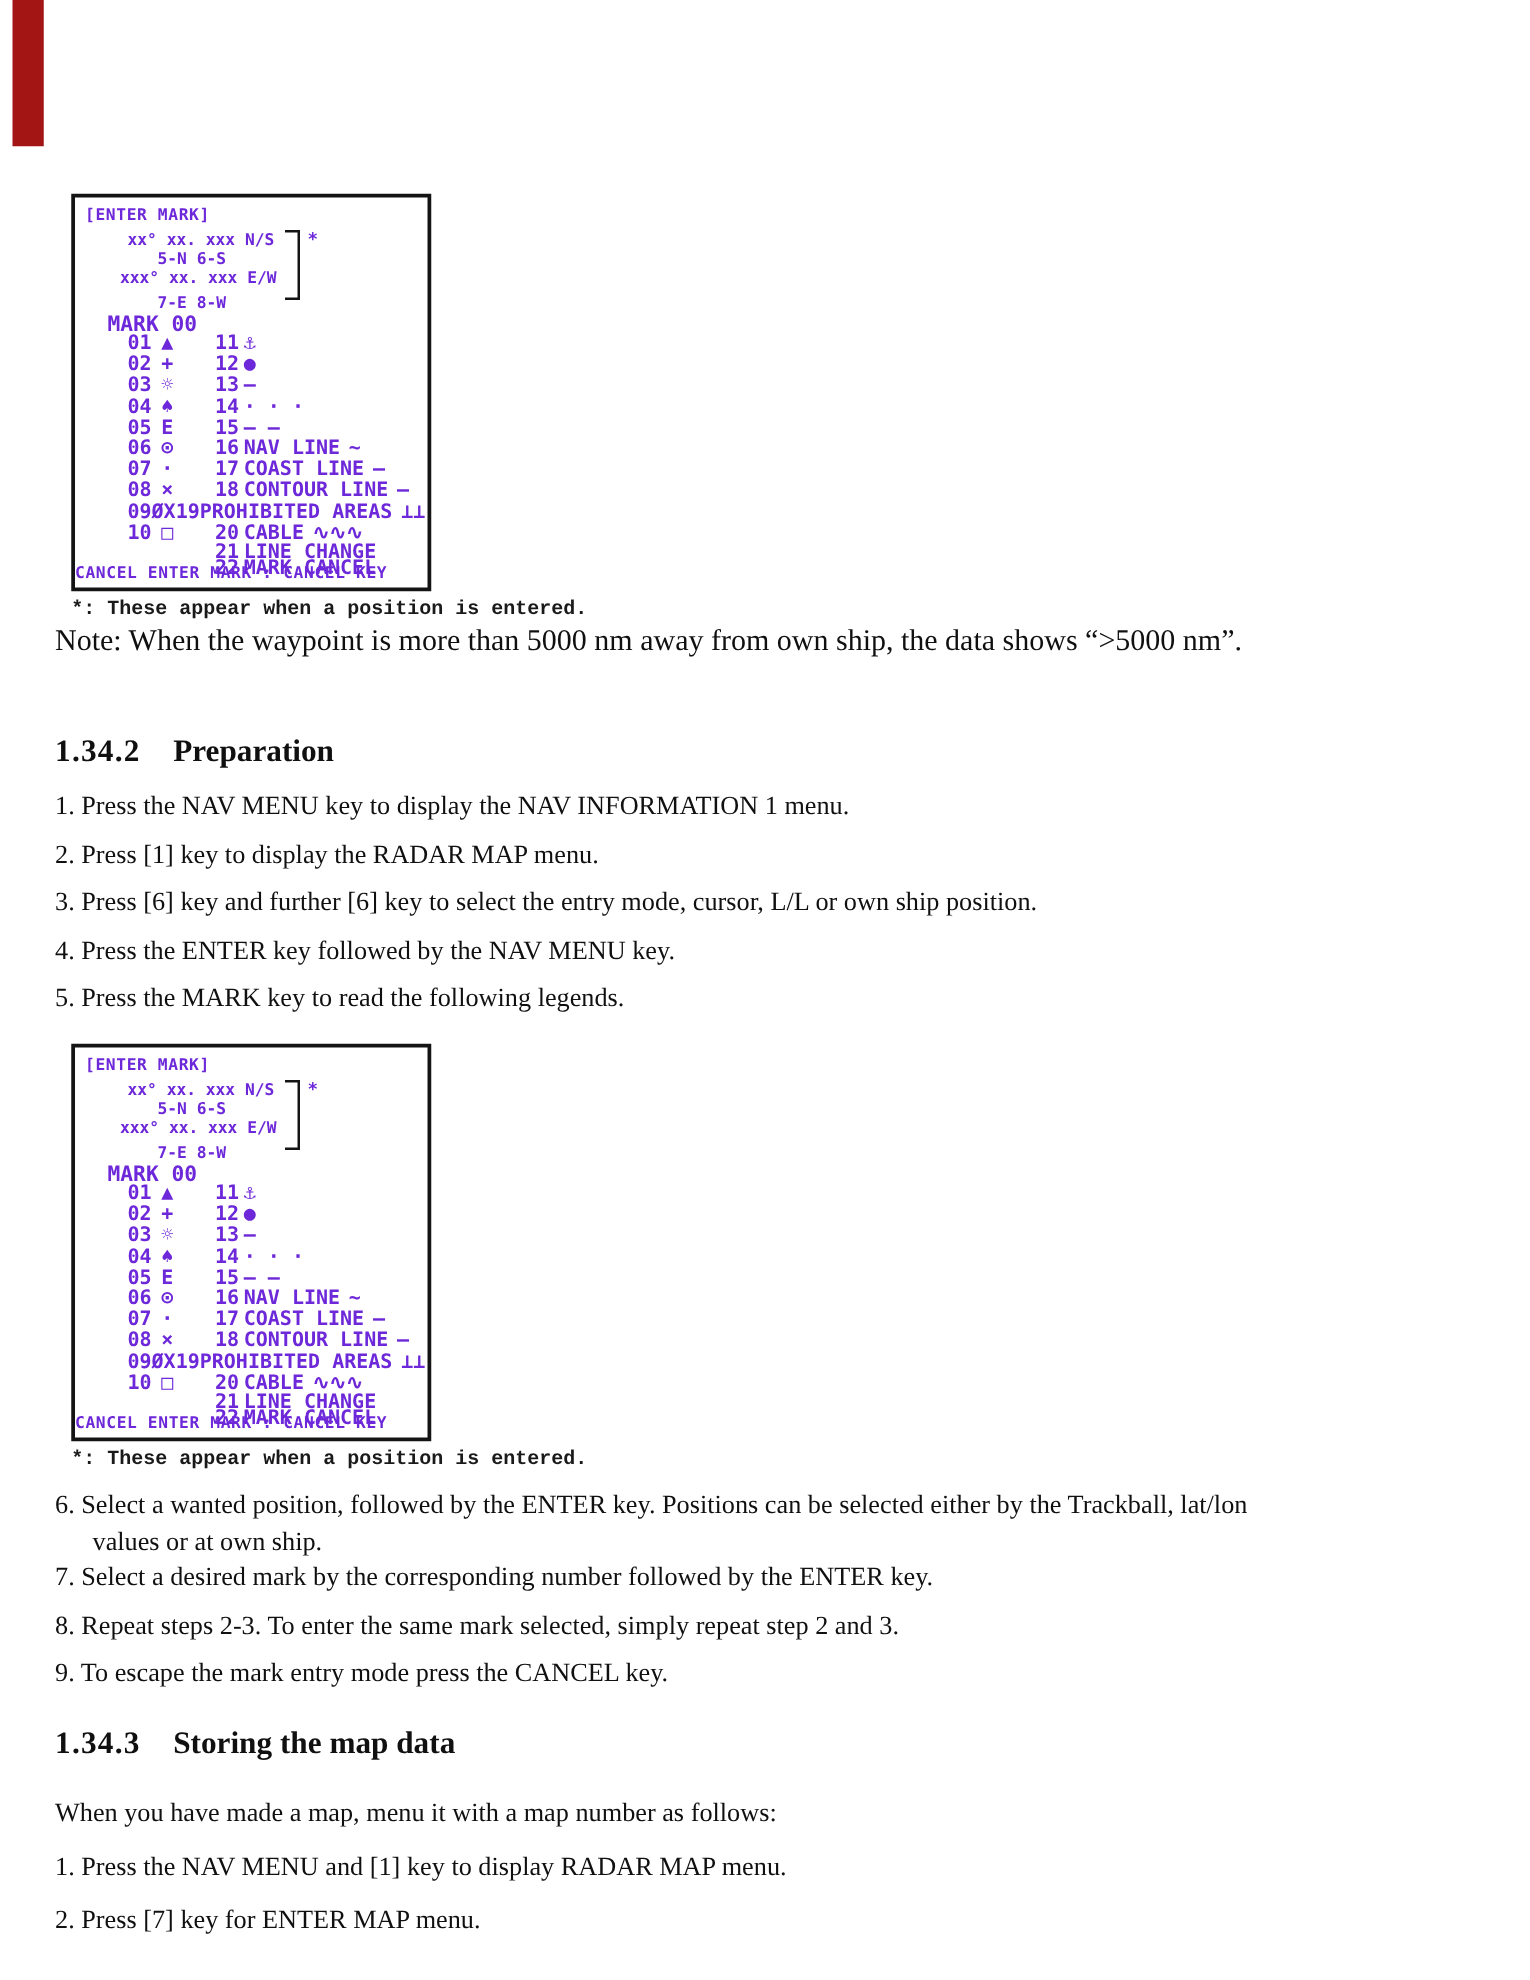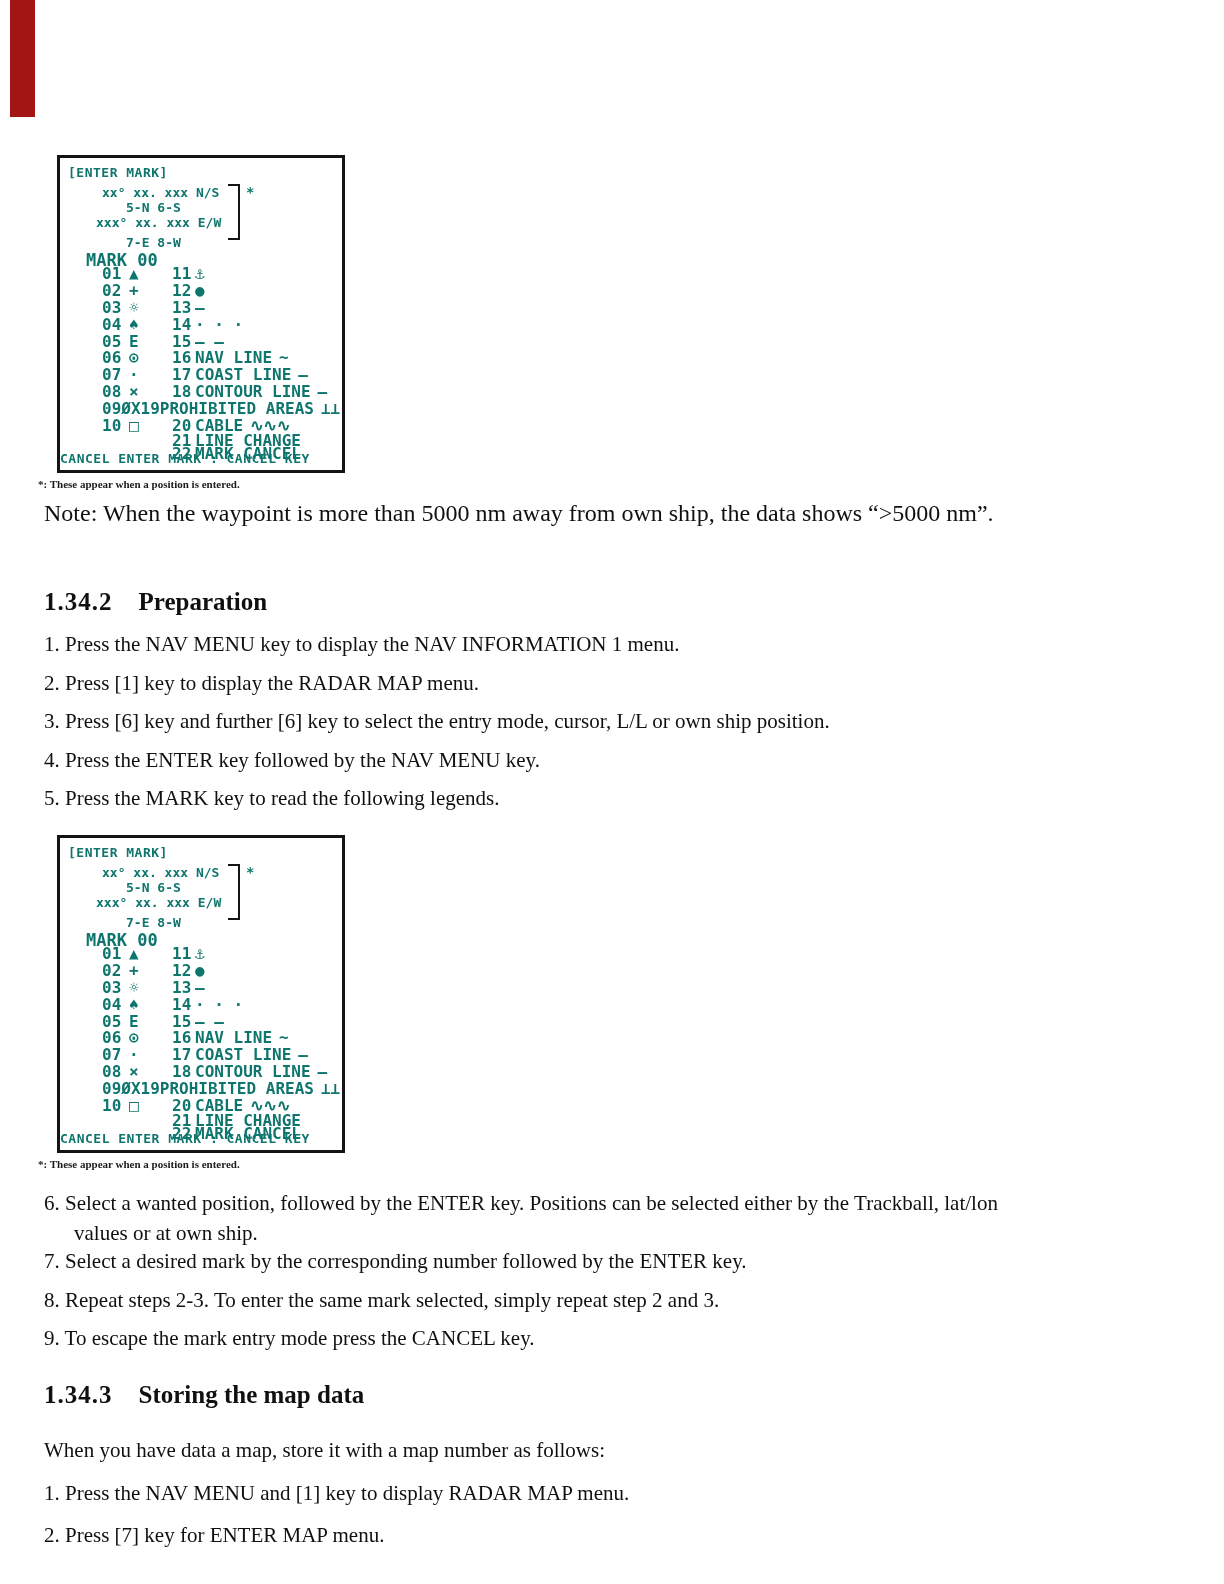--- a/index.html
+++ b/index.html
@@ -8,21 +8,21 @@
     font-family:"Liberation Serif", serif; color:#101010; overflow:hidden;
     margin:0 auto;
   }
   
   .red-bar{position:absolute; left:10px; top:0; width:25px; height:117px; background:#a31515;}
 
   
   .mm-box{
     position:absolute; left:57px; width:288px; height:318px;
     border:3px solid #141414; box-sizing:border-box; background:#fff;
-    font-family:"DejaVu Sans Mono", monospace; font-weight:bold; color:#0f766e;
+    font-family:"DejaVu Sans Mono", monospace; font-weight:bold; color:#6d28d9;
   }
   .mm-box.first{top:155px;}
   .mm-box.second{top:835px;}
   .mm-title{position:absolute; left:8px; top:7px; font-size:13px; letter-spacing:0.5px;}
   .mm-pos1{position:absolute; left:42px; top:27px; font-size:13px;}
   .mm-pos2{position:absolute; left:66px; top:42px; font-size:13px;}
   .mm-pos3{position:absolute; left:36px; top:57px; font-size:13px;}
   .mm-pos4{position:absolute; left:66px; top:77px; font-size:13px;}
   .mm-markno{position:absolute; left:26px; top:92px; font-size:17px;}
   .mm-bracket{
@@ -36,22 +36,22 @@
   .mm-row .ln{width:27px;}
   .mm-row .ls{width:43px;}
   .mm-row .rn{width:23px;}
   .mm-row .rl{margin-right:7px; white-space:nowrap;}
   .mm-row .rs{white-space:nowrap;}
   .mm-footer{
     position:absolute; left:0; right:0; bottom:4px; text-align:left;
     font-size:13px; letter-spacing:0.5px; white-space:nowrap;
   }
   .footnote{
-    position:absolute; left:38px; font-family:Liberation Serif, serif;
-    font-weight:bold; font-size:11px; color:#1a1a1a;
+    position:absolute; left:57px; font-family:Liberation Mono, monospace;
+    font-weight:bold; font-size:16px; color:#1a1a1a;
   }
   .footnote.first{top:478px;}
   .footnote.second{top:1158px;}
 
   
   .note-line{position:absolute; left:44px; top:500px; font-size:24px; white-space:nowrap;}
   .heading{position:absolute; left:44px; font-weight:bold; font-size:25px; white-space:nowrap;}
   .heading .h-num{margin-right:26px; letter-spacing:1px;}
   .heading.prep{top:588px;}
   .heading.store{top:1381px;}
@@ -280,20 +280,20 @@
     <div class="step step-wrap">6. Select a wanted position, followed by the ENTER key. Positions can be selected either by the Trackball, lat/lon values or at own ship.</div>
     <div class="step">7. Select a desired mark by the corresponding number followed by the ENTER key.</div>
     <div class="step">8. Repeat steps 2-3. To enter the same mark selected, simply repeat step 2 and 3.</div>
     <div class="step">9. To escape the mark entry mode press the CANCEL key.</div>
   </div>
 
   <div class="heading store">
     <span class="h-num">1.34.3</span><span>Storing the map data</span>
   </div>
 
-  <div class="intro-line">When you have data a map, store it with a map number as follows:</div>
+  <div class="intro-line">When you have made a map, menu it with a map number as follows:</div>
 
   <div class="steps steps3">
     <div class="step">1. Press the NAV MENU and [1] key to display RADAR MAP menu.</div>
     <div class="step">2. Press [7] key for ENTER MAP menu.</div>
   </div>
 
 </div>
 
 </body></html>

